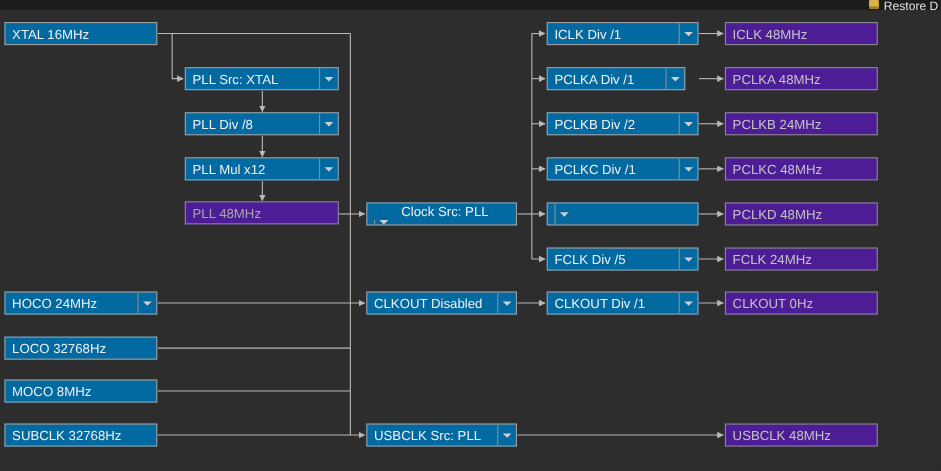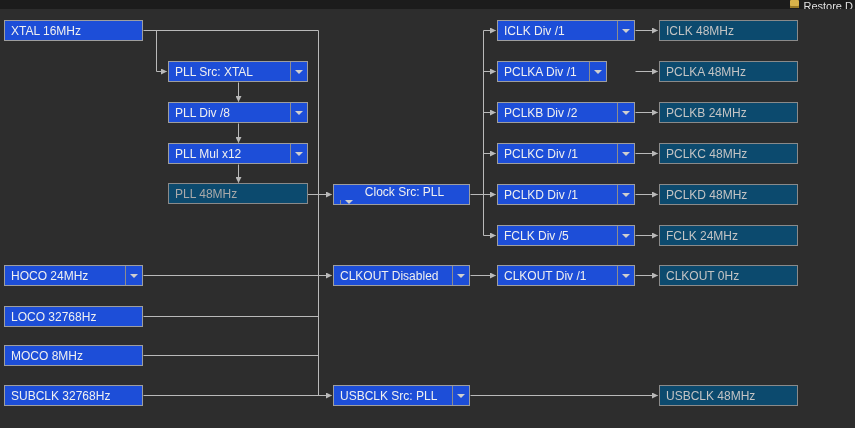--- a/index.html
+++ b/index.html
@@ -22,39 +22,39 @@
     cursor:pointer; white-space:nowrap;
   }
   .restore-icon {
     display:inline-block; width:9px; height:8px; margin-top:0;
     background:#d8b24a; border-radius:1px;
     box-shadow:inset 0 -2px 0 #9a7a26;
     flex:0 0 auto;
   }
   .node {
     position:absolute; height:21px;
-    background:#1d4ed8; border:1px solid #9e9e9e;
+    background:#0369a1; border:1px solid #9e9e9e;
     color:#f0f0f0; font-size:12px;
     display:flex; align-items:center;
     padding:0 6px; white-space:nowrap; overflow:hidden;
   }
   .node .lbl { flex:1; overflow:hidden; }
   .node.dd { padding-right:0; cursor:pointer; }
   .chev {
     width:17px; align-self:stretch; flex:0 0 auto;
     border-left:1px solid #8d8d8d;
     display:flex; align-items:center; justify-content:center;
   }
   .chev::after {
     content:""; display:block;
     border-left:4px solid transparent;
     border-right:4px solid transparent;
     border-top:4px solid #cfcfcf;
   }
-  .node.readonly { background:#0c4a6e; border-color:#8a8a8a; color:#c4c4c4; }
+  .node.readonly { background:#4c1d95; border-color:#8a8a8a; color:#c4c4c4; }
   .node.dim { color:#a9a9a9; }
   svg.wires { position:absolute; top:0; left:0; pointer-events:none; }
 </style>
 </head>
 <body>
 
 <svg class="wires" width="855" height="428">
   <defs>
     <marker id="arr" markerWidth="6" markerHeight="6" refX="5.5" refY="3" orient="auto">
       <path d="M0,0 L6,3 L0,6 Z" fill="#b9b9b9"></path>
@@ -149,34 +149,33 @@
 </div>
 <div class="node dd" style="left:333px;top:385px;width:137px;">
   <span class="lbl">USBCLK Src: PLL</span>
   <span class="chev"></span>
 </div>
 
 <div class="node dd" style="left:497px;top:20px;width:138px;">
   <span class="lbl">ICLK Div /1</span>
   <span class="chev"></span>
 </div>
-<div class="node dd" style="left:497px;top:61px;width:110px;">
+<div class="node dd" style="left:497px;top:61px;width:126px;">
   <span class="lbl">PCLKA Div /1</span>
   <span class="chev"></span>
 </div>
 <div class="node dd" style="left:497px;top:102px;width:138px;">
   <span class="lbl">PCLKB Div /2</span>
   <span class="chev"></span>
 </div>
 <div class="node dd" style="left:497px;top:143px;width:138px;">
   <span class="lbl">PCLKC Div /1</span>
   <span class="chev"></span>
 </div>
 <div class="node dd" style="left:497px;top:184px;width:138px;">
-  <span class="lbl">PCLKD Div /1</span>
   <span class="chev"></span>
 </div>
 <div class="node dd" style="left:497px;top:225px;width:138px;">
   <span class="lbl">FCLK Div /5</span>
   <span class="chev"></span>
 </div>
 <div class="node dd" style="left:497px;top:265px;width:138px;">
   <span class="lbl">CLKOUT Div /1</span>
   <span class="chev"></span>
 </div>

